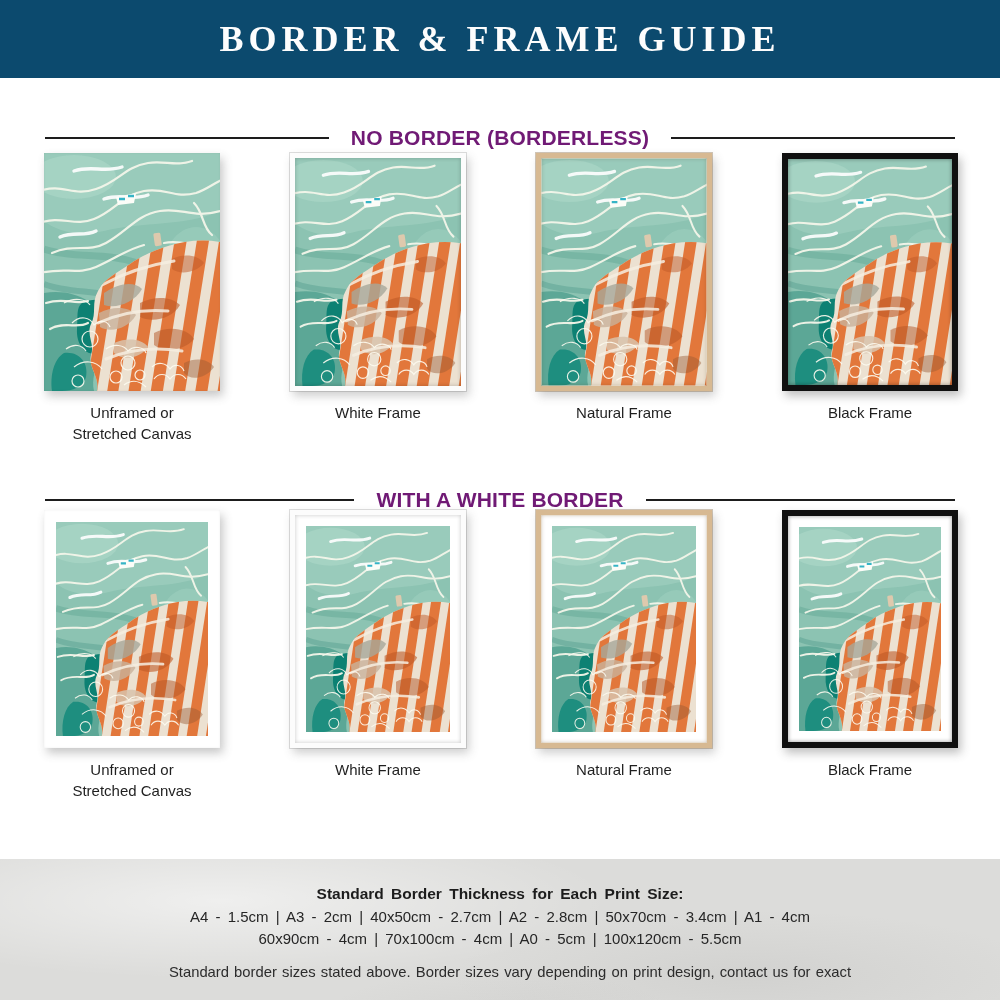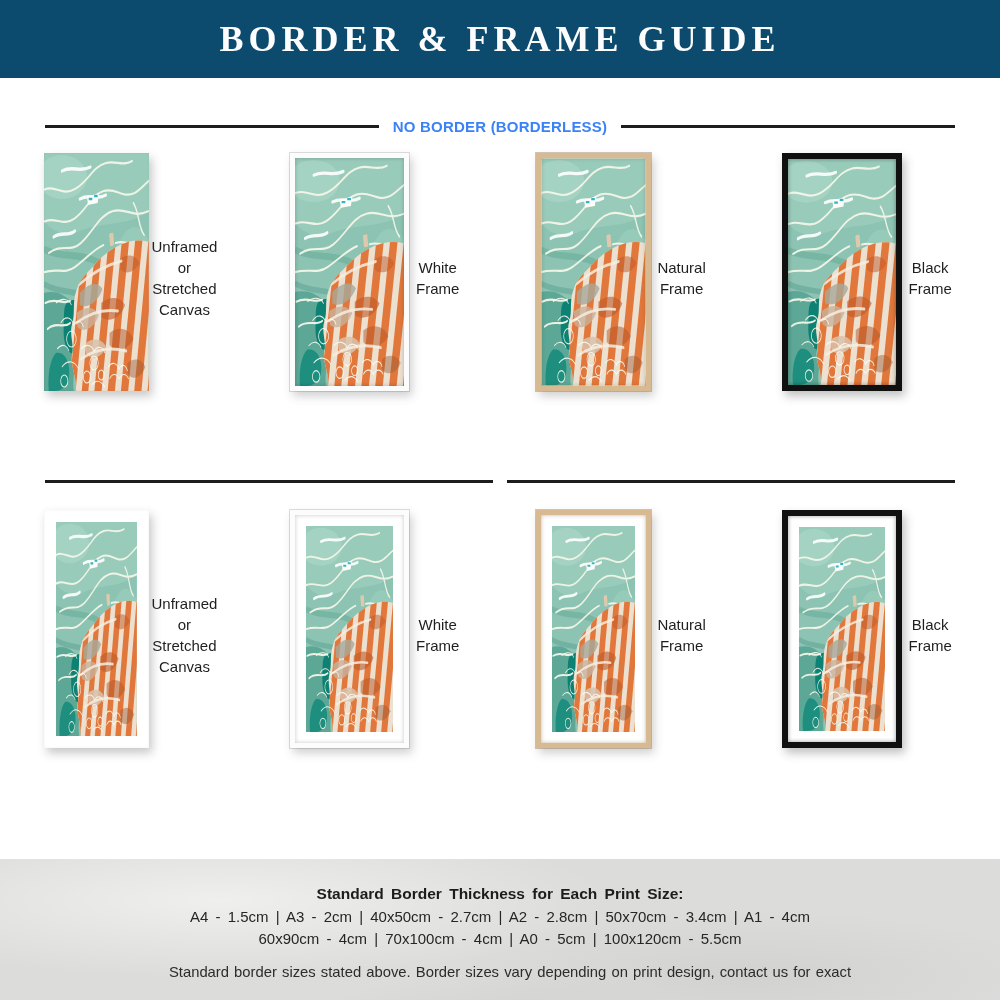--- a/index.html
+++ b/index.html
@@ -16,33 +16,33 @@
   .header h1{
     margin:0;color:#fdfdfd;font-family:"Liberation Serif",serif;
     font-weight:700;font-size:36px;letter-spacing:5px;white-space:nowrap;
   }
   
   .sec{
     position:absolute;left:45px;width:910px;display:flex;align-items:center;gap:14px;
   }
   .sec .rule{flex:1;height:2.5px;background:#1d1d1d;}
   .sec h2{
-    margin:0;font-size:15px;font-weight:700;color:#3b82f6;
+    margin:8px;font-size:21px;font-weight:700;color:#701a75;
     letter-spacing:.2px;white-space:nowrap;
   }
   .sec1{top:118px;}
   .sec2{top:480px;}
   
   .row{
     position:absolute;left:44px;width:914px;
     display:flex;justify-content:space-between;
   }
   .row1{top:153px;}
   .row2{top:510px;}
-  .cell{width:176px;display:flex;align-items:center;}
+  .cell{width:176px;display:flex;flex-direction:column;align-items:center;}
   .frame{
     position:relative;width:176px;height:238px;box-sizing:border-box;background:#ffffff;
   }
   .frame::before{
     content:"";position:absolute;inset:0;z-index:2;pointer-events:none;
   }
   .art{position:absolute;inset:0;z-index:1;}
   .art svg{width:100%;height:100%;display:block;}
   .frame--unframed{box-shadow:3px 5px 9px rgba(70,70,70,.30);}
   .frame--unframed::before{box-shadow:inset 0 0 2px rgba(0,0,0,.08);}
@@ -227,20 +227,21 @@
     </div>
     <figcaption class="caption">
       <span>Black Frame</span>
 
     </figcaption>
   </figure>
 </div>
 
 <div class="sec sec2">
   <span class="rule"></span>
+  <h2>WITH A WHITE BORDER</h2>
   <span class="rule"></span>
 </div>
 
 <div class="row row2">
   <figure class="cell" style="margin:0">
     <div class="frame frame--unframed bordered">
       <div class="art">
         <svg viewBox="0 0 176 238" preserveAspectRatio="none">
             <use href="#artwork"></use>
           </svg>

